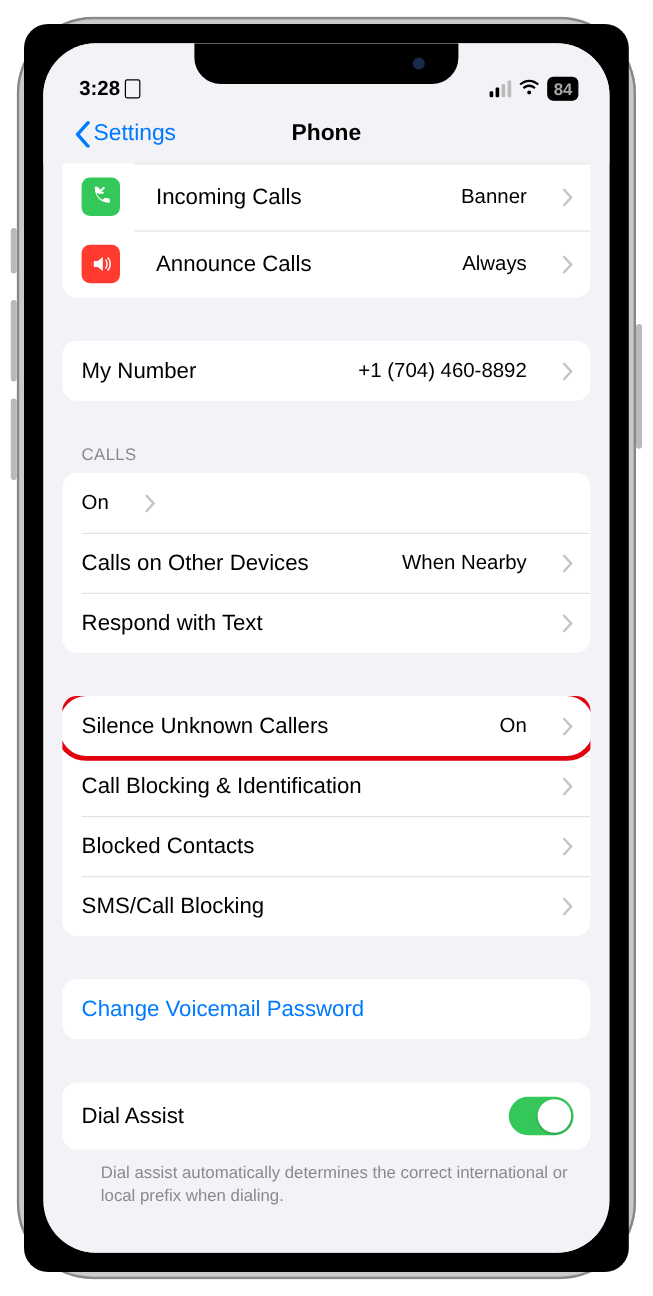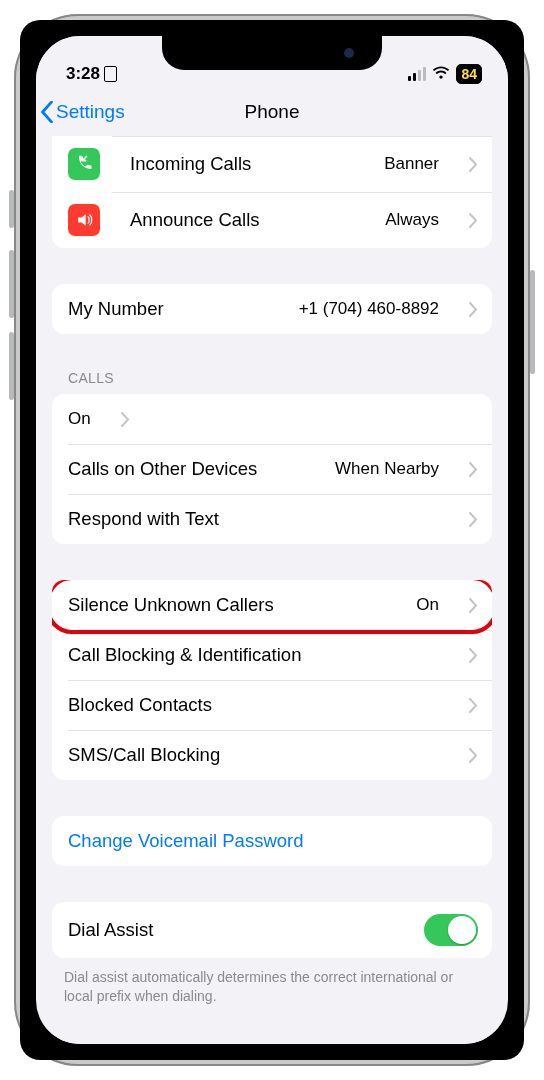--- a/index.html
+++ b/index.html
@@ -67,33 +67,33 @@
     font-size:17px; font-weight:600;
   }
   .status-left { display:flex; align-items:center; gap:4px; }
   .card-icon { width:13px; height:16px; border:1.5px solid #000; border-radius:2px; display:inline-block; position:relative; }
   .status-right { display:flex; align-items:center; gap:6px; }
   .signal { display:flex; align-items:flex-end; gap:2px; }
   .signal span { width:3px; background:#000; border-radius:1px; }
   .signal span:nth-child(1){height:5px;} .signal span:nth-child(2){height:8px;}
   .signal span:nth-child(3){height:11px;background:#bbb;} .signal span:nth-child(4){height:14px;background:#bbb;}
   .wifi svg { width:18px; height:14px; }
-  .battery-box { border:1.5px solid #000; border-radius:5px; padding:1px 4px; font-size:14px; font-weight:700; background:#000; color:#fde047; }
+  .battery-box { border:1.5px solid #000; border-radius:5px; padding:1px 4px; font-size:14px; font-weight:700; background:#000; color:#a3a3a3; }
   
   
   .nav {
     height: 48px;
     display:flex; align-items:center;
     position:relative;
     background:#f2f2f7;
-    padding: 0 4px;
+    padding: 0 26px;
   }
   .back { display:flex; align-items:center; color:#007aff; font-size:19px; gap:2px; }
   .back svg { width:14px; height:22px; }
-  .nav-title { position:absolute; left:0; right:0; text-align:center; font-size:19px; font-weight:400; pointer-events:none; }
+  .nav-title { position:absolute; left:0; right:0; text-align:center; font-size:19px; font-weight:700; pointer-events:none; }
 
   
   .content {
     padding: 0 0 0 0;
   }
   .group {
     margin: 0 16px 36px 16px;
     background:#fff;
     border-radius:12px;
     overflow:hidden;
@@ -135,21 +135,21 @@
   .switch {
     width:54px; height:32px; border-radius:16px; background:#34c759;
     position:relative; flex-shrink:0;
   }
   .switch::after {
     content:""; position:absolute; right:2px; top:2px;
     width:28px; height:28px; border-radius:50%; background:#fff;
     box-shadow:0 1px 2px rgba(0,0,0,.25);
   }
   .footer-text {
-    font-size:14px; color:#8a8a8e; padding: 6px 32px 0 28px;
+    font-size:14px; color:#8a8a8e; padding: 6px 32px 0 48px;
     line-height:1.35;
   }
   .fade {
     position:absolute; left:0; right:0; bottom:0; height:40px;
     background:linear-gradient(to bottom, rgba(242,242,247,0), #f2f2f7 70%);
     pointer-events:none;
   }
   .highlight-ring {
     position:absolute;
     border:4px solid #e2000f;

